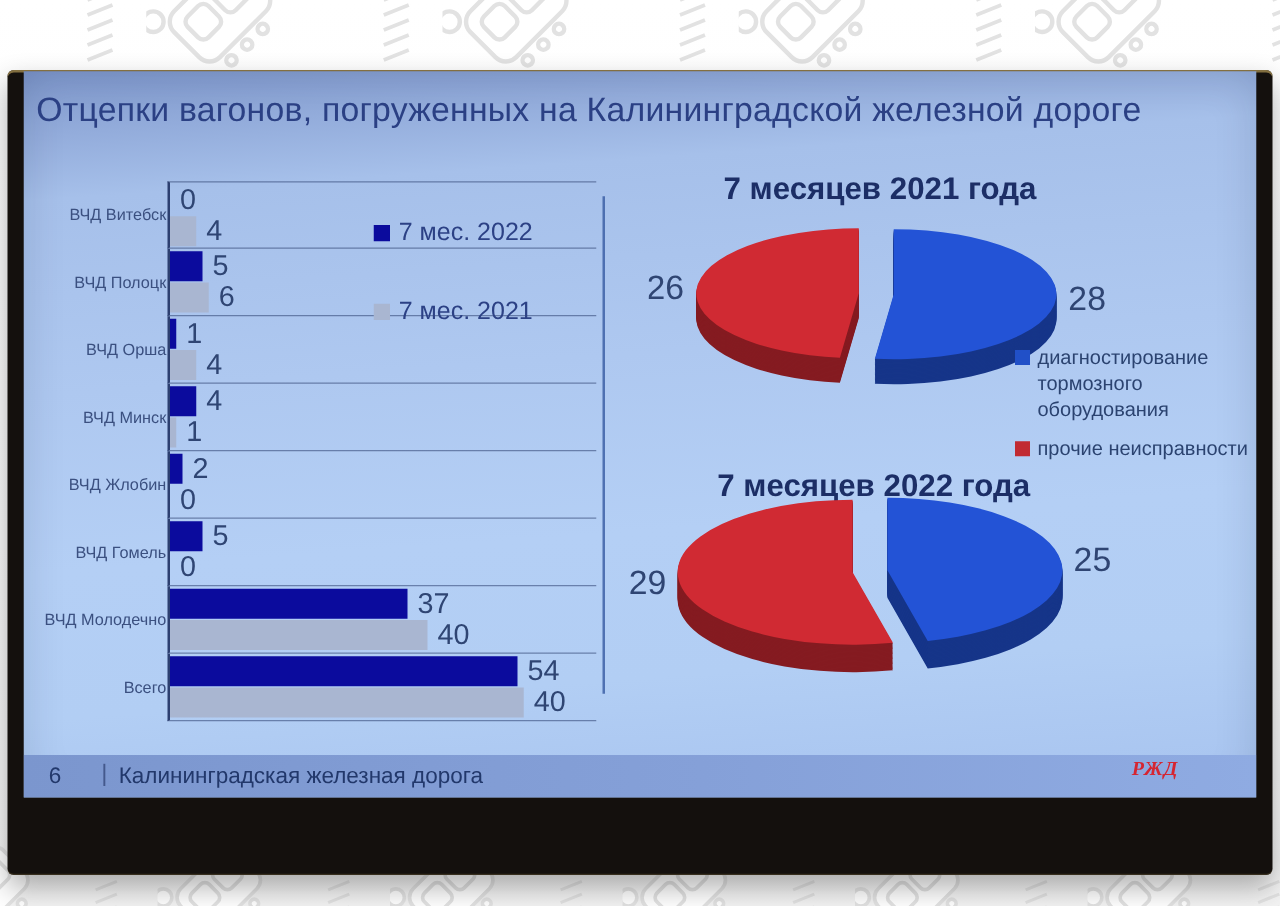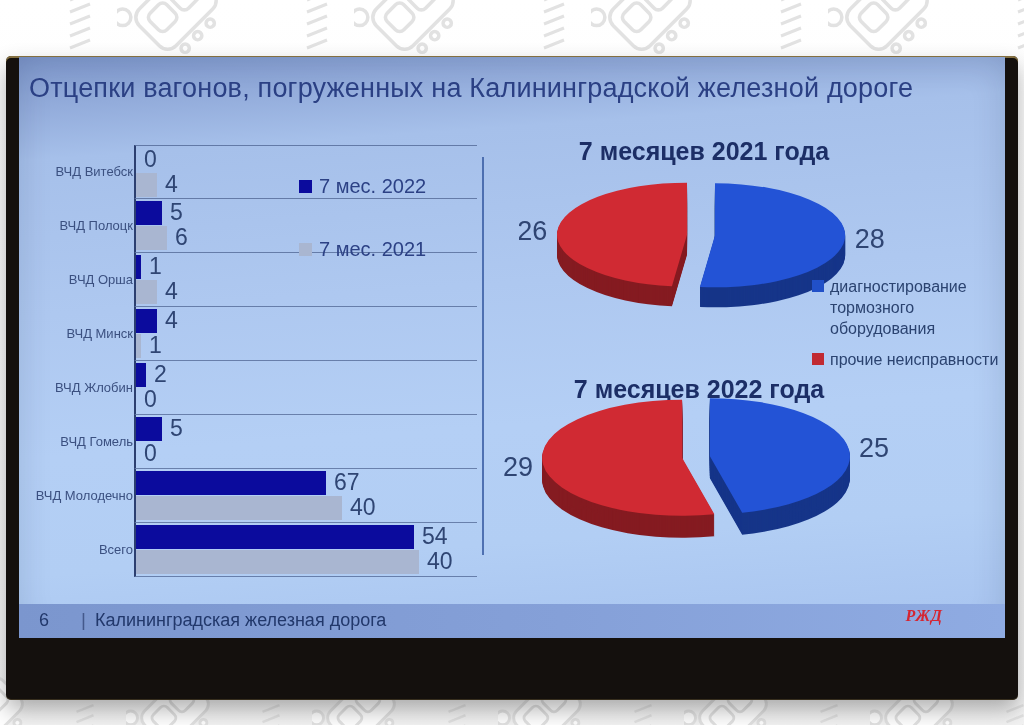--- a/index.html
+++ b/index.html
@@ -331,21 +331,21 @@
               <div class="bar s0" style="width: 26px; background: rgb(11, 11, 157);"></div>
               <span class="bar-val" style="left: 34px; top: 1px;">5</span>
               <div class="bar s1" style="width: 0px; background: rgb(169, 182, 209);"></div>
               <span class="bar-val" style="left: 8px; top: 26px;">0</span>
             </div>
           </div>
           <div class="bar-row">
             <div class="cat-label">ВЧД Молодечно</div>
             <div class="row-plot">
               <div class="bar s0" style="width: 190px; background: rgb(11, 11, 157);"></div>
-              <span class="bar-val" style="left: 198px; top: 1px;">67</span>
+              <span class="bar-val" style="left: 198px; top: 1px;">37</span>
               <div class="bar s1" style="width: 206px; background: rgb(169, 182, 209);"></div>
               <span class="bar-val" style="left: 214px; top: 26px;">40</span>
             </div>
           </div>
           <div class="bar-row">
             <div class="cat-label">Всего</div>
             <div class="row-plot">
               <div class="bar s0" style="width: 278px; background: rgb(11, 11, 157);"></div>
               <span class="bar-val" style="left: 286px; top: 1px;">54</span>
               <div class="bar s1" style="width: 283px; background: rgb(169, 182, 209);"></div>

